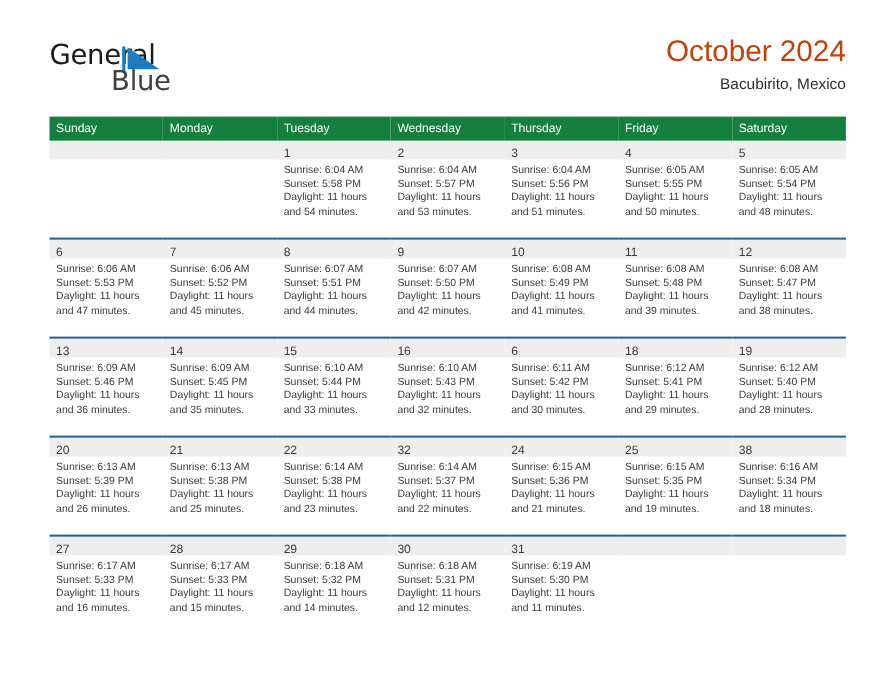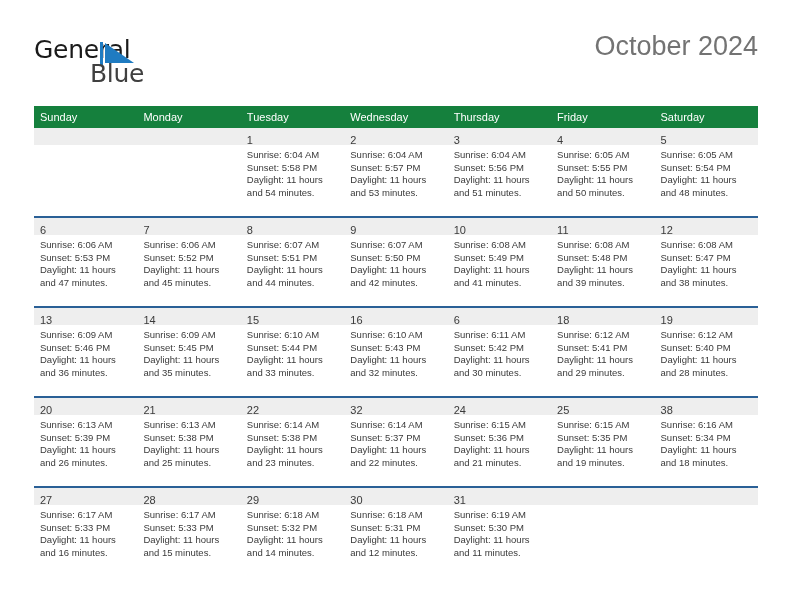--- a/index.html
+++ b/index.html
@@ -14,20 +14,21 @@
     font-family: "Liberation Sans", sans-serif;
     color: #333333;
     overflow: hidden;
   }
 
   .page {
     position: relative;
     width: 732px;
     height: 612px;
     box-sizing: border-box;
+    margin-left: 11px;
   }
 
   
   .header {
     position: absolute;
     left: 0;
     top: 0;
     width: 792px;
     height: 96px;
   }
@@ -71,21 +72,21 @@
 
   .title-block {
     position: absolute;
     right: 34px;
     top: 30px;
     text-align: right;
   }
   .cal-title {
     font-size: 27px;
     line-height: 32px;
-    color: #737373;
+    color: #c2410c;
     font-weight: 400;
     white-space: nowrap;
   }
   .cal-subtitle {
     margin-top: 6px;
     font-size: 14px;
     line-height: 17px;
     color: #2b2b2b;
     font-weight: 400;
     white-space: nowrap;
@@ -166,20 +167,21 @@
         <svg width="36" height="24" viewBox="0 0 36 24" xmlns="http://www.w3.org/2000/svg">
           <rect x="0" y="0" width="3" height="24" fill="#1f7bc1"></rect>
           <polygon points="5,1 34,21 5,21" fill="#1f7bc1"></polygon>
         </svg>
       </span>
       <span class="brand-blue">Blue</span>
     </div>
 
     <div class="title-block">
       <div class="cal-title">October 2024</div>
+      <div class="cal-subtitle">Bacubirito, Mexico</div>
     </div>
 
   </div>
 
   <table class="calendar">
     <thead>
       <tr>
         <th>Sunday</th>
         <th>Monday</th>
         <th>Tuesday</th>

